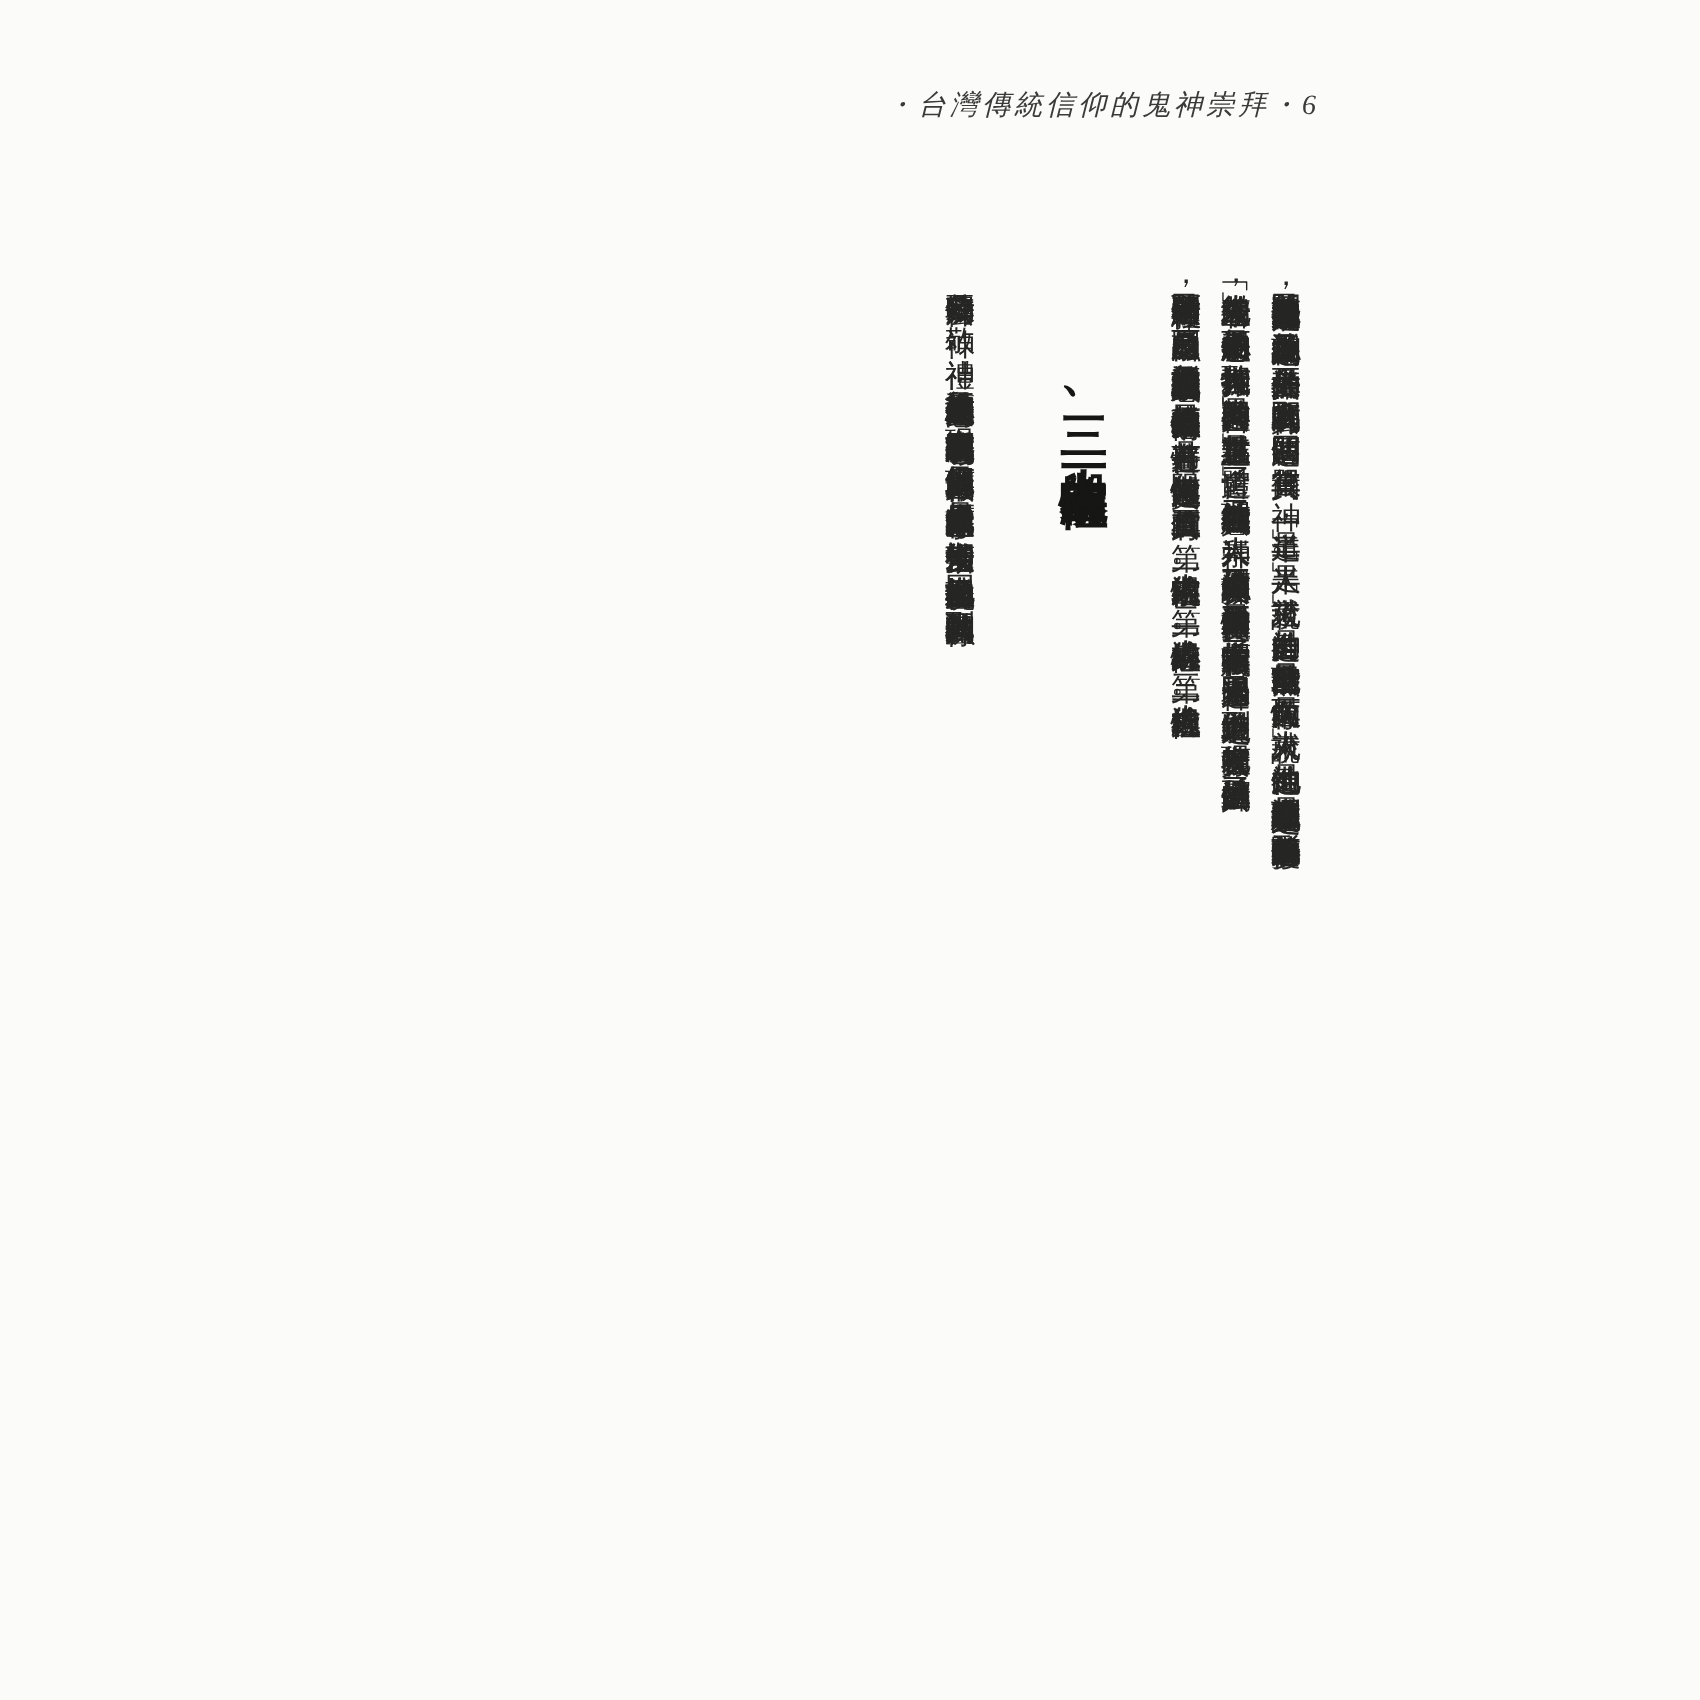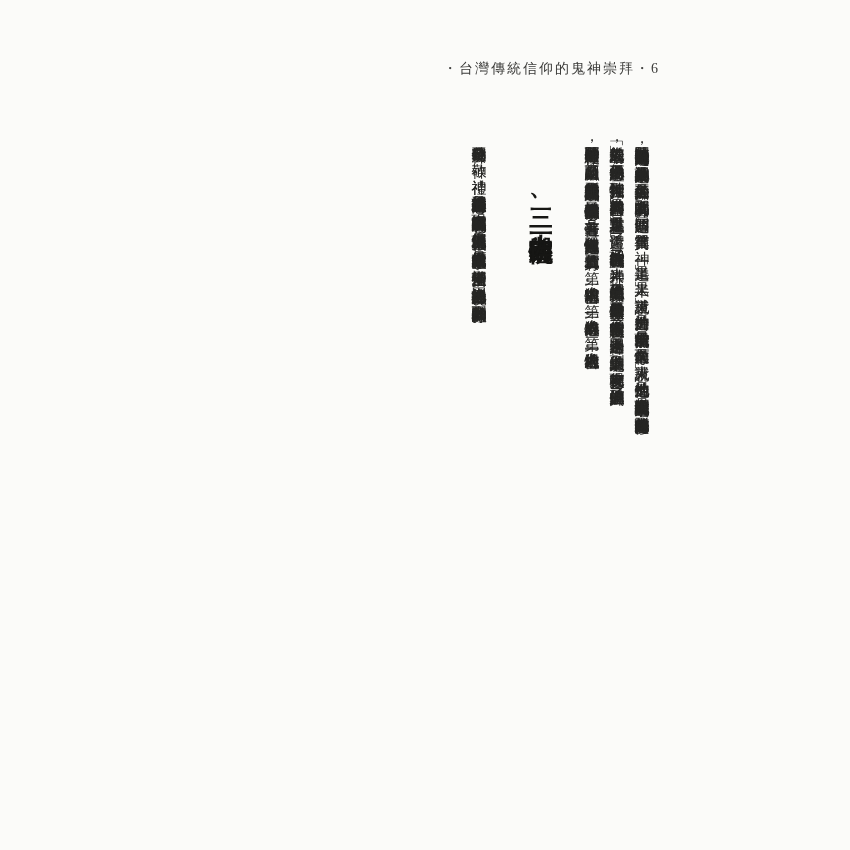--- a/index.html
+++ b/index.html
@@ -11,23 +11,24 @@
     position: relative;
     width: 850px;
     height: 850px;
     background: #fbfbf9;
     overflow: hidden;
     font-family: "Liberation Serif", "DejaVu Serif", serif;
   }
   
   .running-header {
     position: absolute;
-    top: 60px;
+    top: 44px;
     right: 190px;
     font-size: 14px;
+    font-style: italic;
     letter-spacing: 2px;
     color: #3a3a38;
     white-space: nowrap;
   }
   
   .text-block {
     position: absolute;
     top: 105px;
     right: 196px;
     height: 664px;

